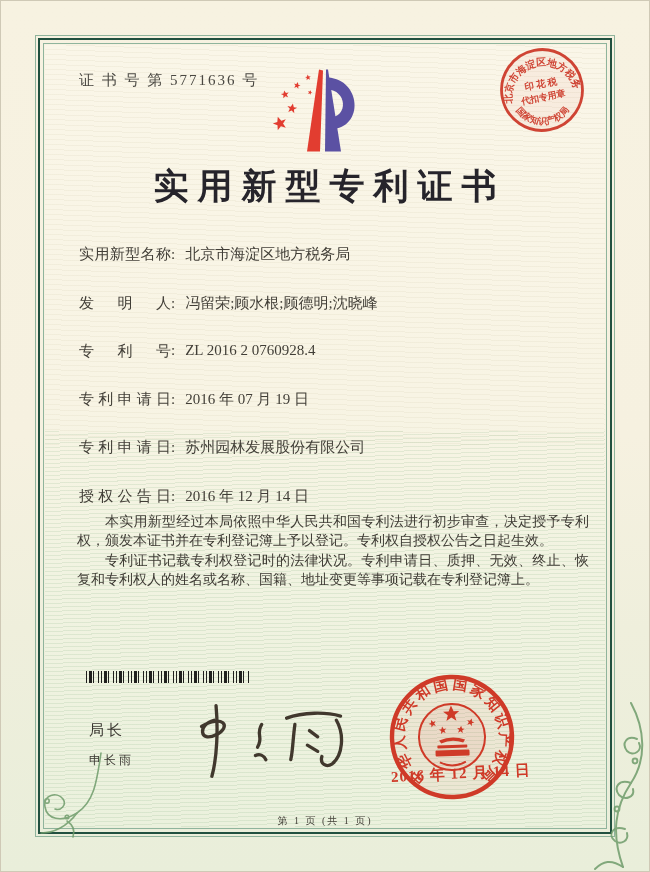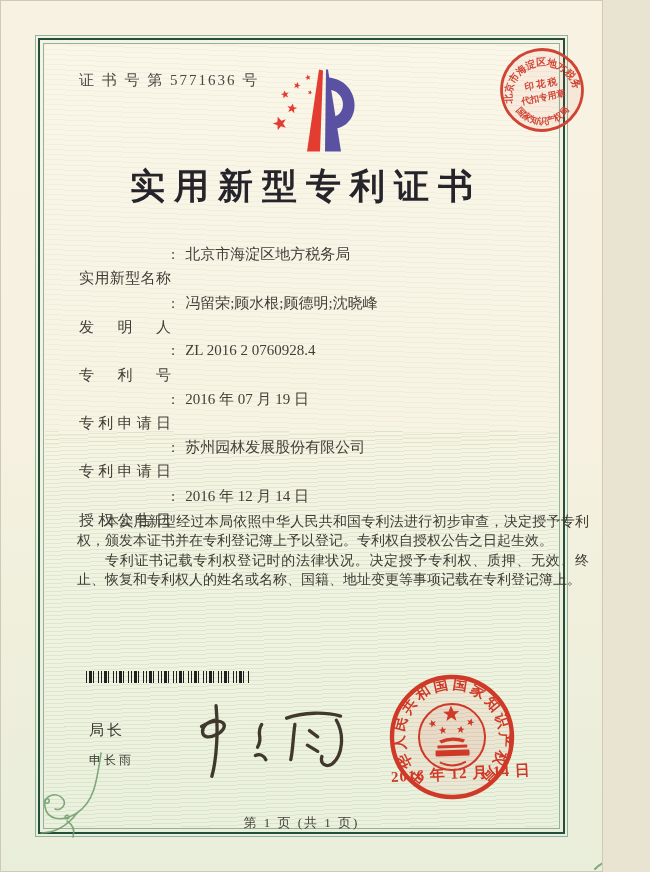--- a/index.html
+++ b/index.html
@@ -1,18 +1,18 @@
 <!DOCTYPE html>
 <html><head>
 <meta charset="utf-8">
 <style>
   * { margin:0; padding:0; box-sizing:border-box; }
   html,body { background:#e9e4d2; }
   .page {
-    position:relative; width:603px; height:872px; overflow:hidden;
+    position:relative; width:650px; height:872px; overflow:hidden;
     background:linear-gradient(180deg,#f7f2e1 0%,#f6f1e0 50%,#efefdc 72%,#e9eeda 100%);
     border:1px solid #cfc9b6;
     font-family:"Liberation Serif","DejaVu Serif",serif;
     color:#3c3933;
   }
   
   .frame-outer { position:absolute; inset:34px; border:1px solid #8fb49c; pointer-events:none; }
   .frame-mid   { position:absolute; inset:37px; border:2.5px solid #21503f; pointer-events:none; }
   .frame-in    { position:absolute; inset:42px; border:1px solid #8fb49c; pointer-events:none; }
   .inner-bg {
@@ -28,21 +28,21 @@
     background:repeating-linear-gradient(178deg, rgba(118,168,118,.16) 0 1px, transparent 1px 4px);
   }
   .cert-no { position:absolute; left:78px; top:70px; font-size:15px; letter-spacing:2px; color:#4a4842; }
   .logo { position:absolute; left:264px; top:64px; width:100px; height:96px; }
   .tax-seal { position:absolute; left:494px; top:42px; width:94px; height:94px; transform:rotate(-11deg); }
   .title {
     position:absolute; left:0; right:0; top:162px; text-align:center;
     font-size:35px; font-weight:700; letter-spacing:9px; color:#26242b; text-indent:9px;
   }
   .row { position:absolute; left:78px; font-size:15px; white-space:nowrap; color:#413e37; }
-  .row .lbl { display:inline-block; width:92px; text-align:justify; text-align-last:justify; vertical-align:top;margin-top:24px; }
+  .row .lbl { display:inline-block; width:92px; text-align:justify; text-align-last:justify; vertical-align:top; }
   .row .colon { margin-right:10px; }
   .paras {
     position:absolute; left:76px; top:511px; width:512px;
     font-size:14px; line-height:19.3px; text-align:justify; color:#3e3b34;
   }
   .paras p { text-indent:2em; }
   .barcode {
     position:absolute; left:85px; top:670px; width:163px; height:12px;
     background:repeating-linear-gradient(90deg,
       #20201e 0 1.5px, transparent 1.5px 3px,
@@ -52,21 +52,21 @@
   }
   .signer-title { position:absolute; left:88px; top:720px; font-size:15px; letter-spacing:3px; color:#37342e; }
   .signer-name  { position:absolute; left:88px; top:751px; font-size:12px; letter-spacing:3px; color:#37342e; }
   .signature { position:absolute; left:186px; top:698px; width:166px; height:84px; }
   .agency-seal { position:absolute; left:386px; top:671px; width:130px; height:130px; transform:rotate(-2deg); }
   .seal-date {
     position:absolute; left:390px; top:763px; width:150px;
     font-size:15px; font-weight:700; color:#cf3a28; letter-spacing:1px;
     transform:rotate(-3deg); white-space:nowrap;
   }
-  .footer { position:absolute; left:0; right:0; top:813px; text-align:center; font-size:13px; letter-spacing:2px; color:#46433b; }
+  .footer { position:absolute; left:0; right:0; top:813px; text-align:center; font-size:10px; letter-spacing:2px; color:#46433b; }
   .flourish-left { position:absolute; left:36px; top:750px; width:72px; height:88px; opacity:.85; }
   .flourish-right { position:absolute; left:558px; top:698px; width:92px; height:172px; opacity:.85; }
   svg text { font-family:"Liberation Serif","DejaVu Serif",serif; }
 </style>
 </head>
 <body>
 
 <div class="page">
 
   <svg width="0" height="0" style="position:absolute">
@@ -146,21 +146,21 @@
   </div>
   <div class="row" style="top:437px">
     <span class="lbl">专利申请日</span><span class="colon">:</span><span>苏州园林发展股份有限公司</span>
   </div>
   <div class="row" style="top:486px">
     <span class="lbl">授权公告日</span><span class="colon">:</span><span>2016 年 12 月 14 日</span>
   </div>
 
   <div class="paras">
     <p>本实用新型经过本局依照中华人民共和国专利法进行初步审查，决定授予专利权，颁发本证书并在专利登记簿上予以登记。专利权自授权公告之日起生效。</p>
-    <p>专利证书记载专利权登记时的法律状况。决定授予专利权、质押、无效、终止、恢复和专利权人的姓名或名称、国籍、地址变更等事项记载在专利登记簿上。</p>
+    <p>专利证书记载专利权登记时的法律状况。专利申请日、质押、无效、终止、恢复和专利权人的姓名或名称、国籍、地址变更等事项记载在专利登记簿上。</p>
   </div>
 
   <div class="barcode"></div>
 
   <div class="signer-title">局长</div>
   <div class="signer-name">申长雨</div>
 
   <svg class="signature" viewBox="0 0 160 80" fill="none" stroke="#33291f" stroke-width="3.2" stroke-linecap="round" stroke-linejoin="round" opacity="0.92">
     <path d="M14 26 C34 14 44 26 28 34 C12 42 10 24 26 20"></path>
     <path d="M28 6 C30 28 29 56 24 74"></path>

